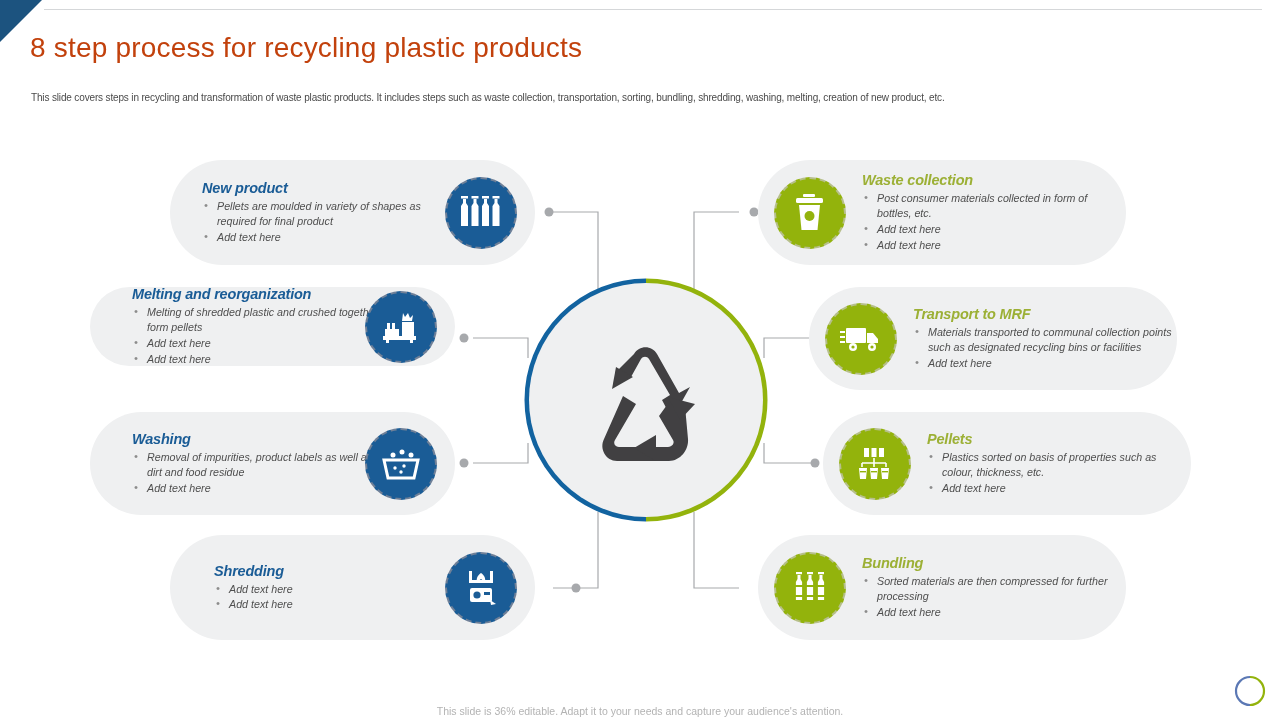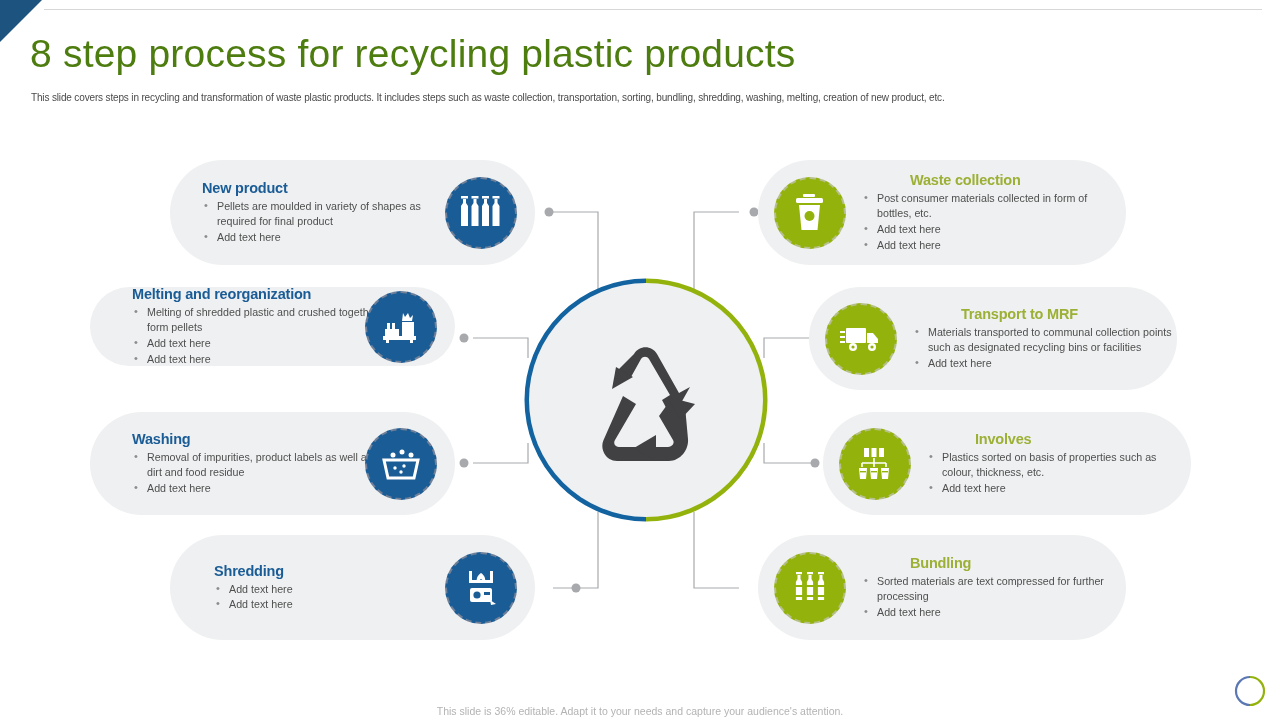--- a/index.html
+++ b/index.html
@@ -20,21 +20,21 @@
     border-right: 42px solid transparent;
   }
   .top-rule {
     position: absolute; top: 9px; left: 44px; right: 18px;
     height: 1px; background: #d5d7d9;
   }
 
   
   .page-title {
     position: absolute; left: 30px; top: 32px;
-    font-size: 39px; font-weight: 400; color: #4d7c0f;
+    font-size: 28px; font-weight: 400; color: #c2410c;
     letter-spacing: .2px; white-space: nowrap;
   }
   .page-subtitle {
     position: absolute; left: 31px; top: 92px;
     font-size: 10px; color: #4a4a4a; white-space: nowrap;
     letter-spacing: -.15px;
   }
 
   
   .stage { position: absolute; inset: 0; }
@@ -58,20 +58,21 @@
     transform: translate(-50%, -50%);
   }
 
   
   .card {
     position: absolute;
     background: #eff0f1;
     border-radius: 60px;
     display: flex;
     align-items: center;
+    font-style: italic;
   }
   .card.left  { flex-direction: row; }
   .card.right { flex-direction: row; }
 
   .badge {
     position: absolute;
     width: 72px; height: 72px; border-radius: 50%;
     display: flex; align-items: center; justify-content: center;
     top: 50%; transform: translateY(-50%);
   }
@@ -79,21 +80,21 @@
   .badge.green { background: #93b30c; border: 2px dashed #b6bf8a; }
   .badge svg { display: block; }
 
   .card-body { position: absolute; top: 50%; transform: translateY(-50%); }
 
   .card-head {
     font-size: 14.5px; font-weight: bold; letter-spacing: -.2px;
     margin-bottom: 3px;
   }
   .card-head.blue  { color: #1a5c96; }
-  .card-head.green { color: #9cb035; margin-left: 48px; }
+  .card-head.green { color: #9cb035; }
 
   .bullets { list-style: none; }
   .bullets li {
     position: relative;
     padding-left: 15px;
     font-size: 10.7px;
     color: #4f4f4f;
     line-height: 15.8px;
   }
   .bullets li::before {
@@ -327,21 +328,21 @@
           <path d="M4,22 h8 l-1,11 h-6 z"></path>
           <path d="M15,22 h8 l-1,11 h-6 z"></path>
           <path d="M26,22 h8 l-1,11 h-6 z"></path>
           <rect x="5" y="25" width="6" height="1.4" fill="#93b30c"></rect>
           <rect x="16" y="25" width="6" height="1.4" fill="#93b30c"></rect>
           <rect x="27" y="25" width="6" height="1.4" fill="#93b30c"></rect>
         </g>
       </svg>
     </div>
     <div class="card-body" style="left:104px; width:255px;">
-      <div class="card-head green">Involves</div>
+      <div class="card-head green">Pellets</div>
       <ul class="bullets">
         <li>Plastics sorted on basis of properties such as colour, thickness, etc.</li>
         <li>Add text here</li>
       </ul>
     </div>
   </div>
 
   <div class="card right" style="left:758px; top:535px; width:368px; height:105px;">
     <div class="badge green" style="left:16px;">
       <svg width="36" height="32" viewBox="0 0 36 32">
@@ -353,21 +354,21 @@
           <rect x="26" y="0" width="6" height="2.2"></rect>
             <path d="M27.5,3 h3 v4 l1.6,3 v18 h-6.2 v-18 l1.6,-3 z"></path>
           <rect x="1" y="13" width="34" height="2" fill="#93b30c"></rect>
           <rect x="1" y="23" width="34" height="2" fill="#93b30c"></rect>
         </g>
       </svg>
     </div>
     <div class="card-body" style="left:104px; width:250px;">
       <div class="card-head green">Bundling</div>
       <ul class="bullets">
-        <li>Sorted materials are text compressed for further processing</li>
+        <li>Sorted materials are then compressed for further processing</li>
         <li>Add text here</li>
       </ul>
     </div>
   </div>
 
 </div>
 
 <div class="footer-note">This slide is 36% editable. Adapt it to your needs and capture your audience's attention.</div>
 
 <svg class="footer-logo" width="34" height="34" viewBox="0 0 34 34">

